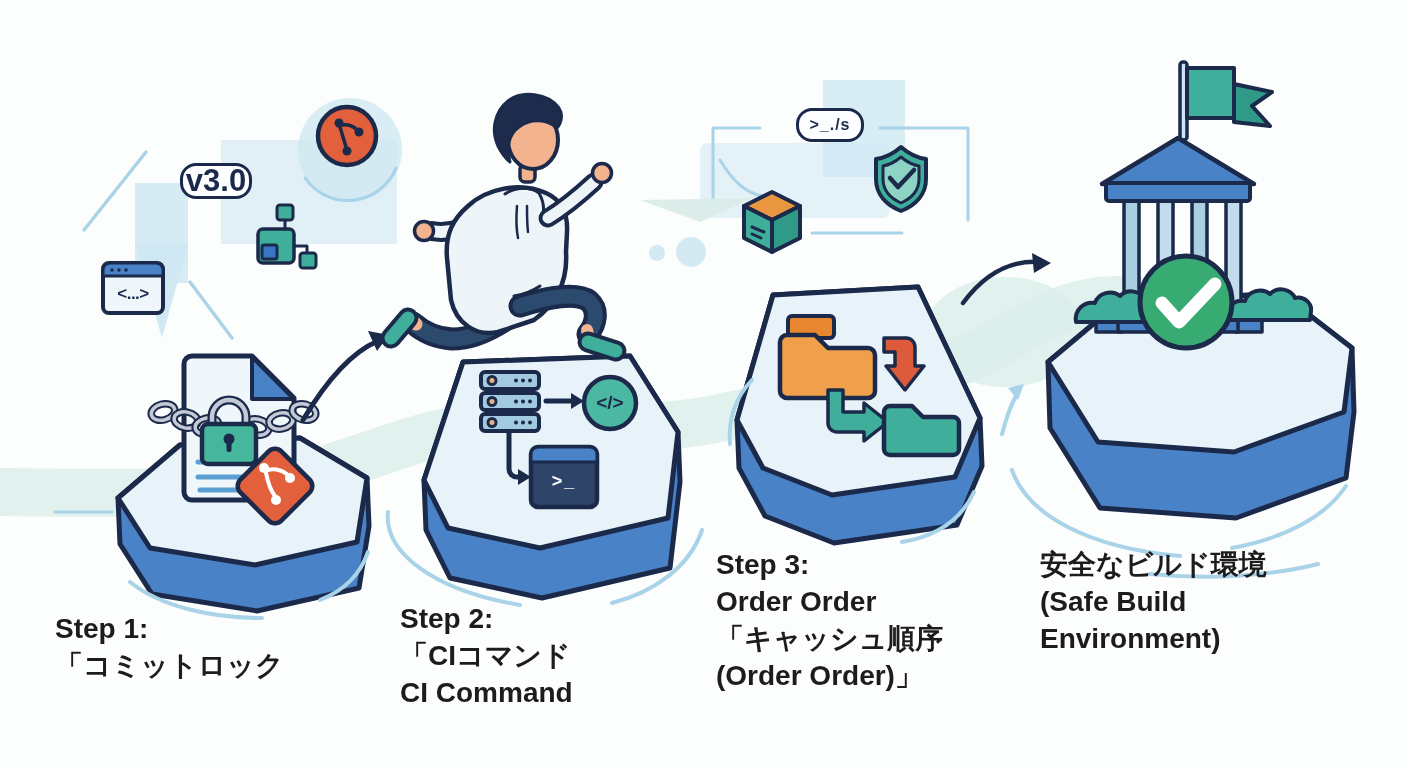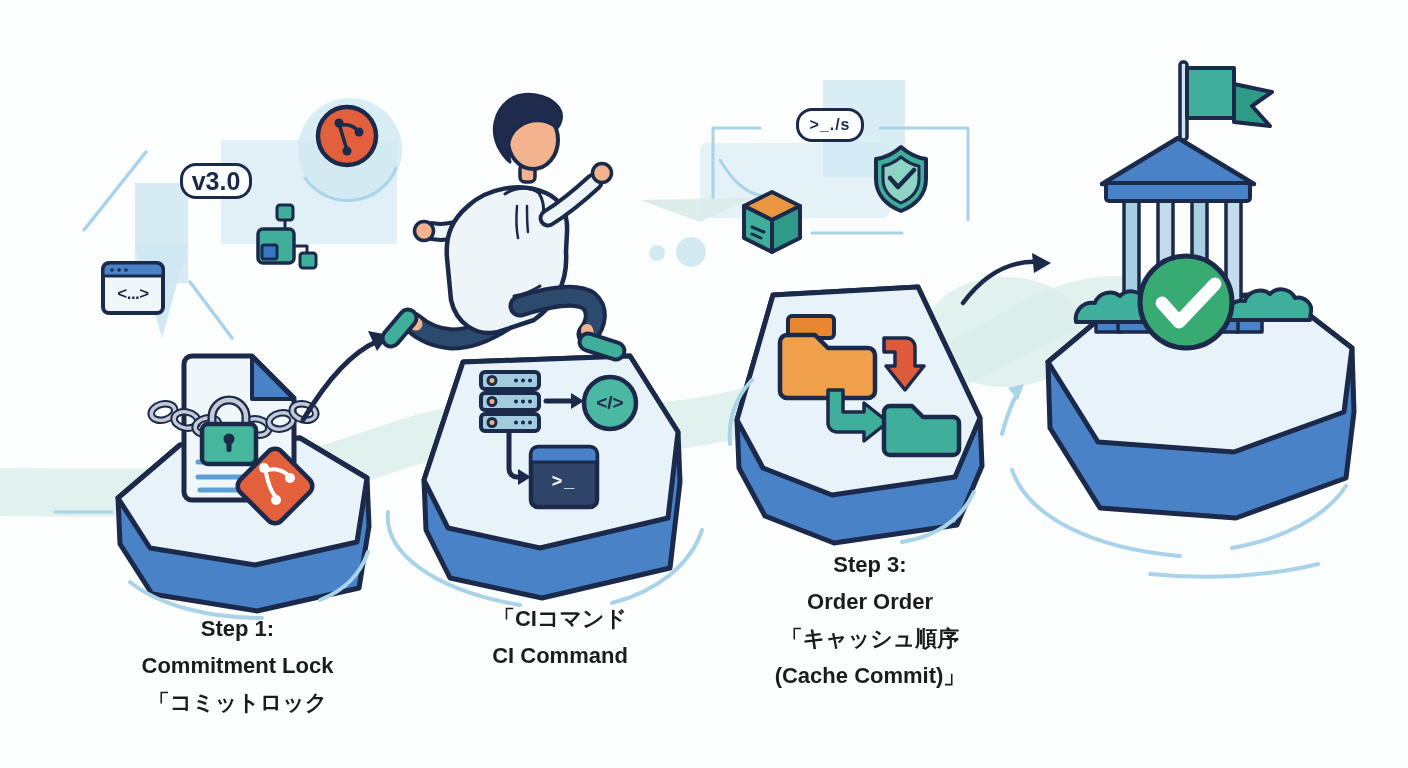--- a/index.html
+++ b/index.html
@@ -34,32 +34,32 @@
   .fSrv{fill:#a3cbe0} .fTermBody{fill:#2e4468} .fHair{fill:#1e2b4d}
   .fPole{fill:#cfe3f0} .fColA{fill:#a9cfe2} .fColB{fill:#c2dceb}
   .fCode{fill:#4bb8a3} .fShieldIn{fill:#8ed4c4} .fSwoosh{fill:var(--swoosh-blue)}
 
   
   .badge{
     position:absolute;display:flex;align-items:center;justify-content:center;
     background:#fdfeff;border:3.5px solid var(--outline-navy);border-radius:16px;
     color:var(--outline-navy);font-weight:700;box-sizing:border-box;
   }
-  .badge.v3{left:180px;top:163px;width:72px;height:36px;font-size:25px}
+  .badge.v3{left:180px;top:163px;width:72px;height:36px;font-size:31px}
   .badge.term{left:796px;top:108px;width:68px;height:34px;font-size:16px;border-width:3px;letter-spacing:1px}
   .glyph{
     position:absolute;display:flex;align-items:center;justify-content:center;
     font-weight:700;color:var(--outline-navy);
   }
   .glyph.codewin{left:103px;top:277px;width:60px;height:34px;font-size:17px;letter-spacing:-0.5px}
   .glyph.codecircle{left:584px;top:389px;width:52px;height:28px;font-size:19px}
   .glyph.termprompt{left:537px;top:466px;width:54px;height:30px;font-size:18px;color:#fff;letter-spacing:2px}
   .caption{
-    position:absolute;text-align:center;font-weight:700;color:var(--text-dark);
-    font-size:22px;line-height:37px;
+    position:absolute;text-align:left;font-weight:700;color:var(--text-dark);
+    font-size:28px;line-height:37px;
   }
   .caption.c1{left:55px;top:610px;width:365px}
   .caption.c2{left:400px;top:600px;width:320px}
   .caption.c3{left:716px;top:546px;width:308px}
   .caption.c4{left:1040px;top:546px;width:330px}
 </style>
 </head>
 <body>
 
 <div class="stage">
@@ -326,27 +326,32 @@
   </div>
   <div class="badge term">
     <span>&gt;_./s</span>
   </div>
   <div class="glyph codewin">&lt;...&gt;</div>
   <div class="glyph codecircle">&lt;/&gt;</div>
   <div class="glyph termprompt">&gt;_</div>
 
   <div class="caption c1">
     <div>Step 1:</div>
-    <div>Commitment Lock</div>
     <div>「コミットロック</div>
   </div>
   <div class="caption c2">
+    <div>Step 2:</div>
     <div>「CIコマンド</div>
     <div>CI Command</div>
   </div>
   <div class="caption c3">
     <div>Step 3:</div>
     <div>Order Order</div>
     <div>「キャッシュ順序</div>
-    <div>(Cache Commit)」</div>
+    <div>(Order Order)」</div>
+  </div>
+  <div class="caption c4">
+    <div>安全なビルド環境</div>
+    <div>(Safe Build</div>
+    <div>Environment)</div>
   </div>
 
 </div>
 
 </body></html>

